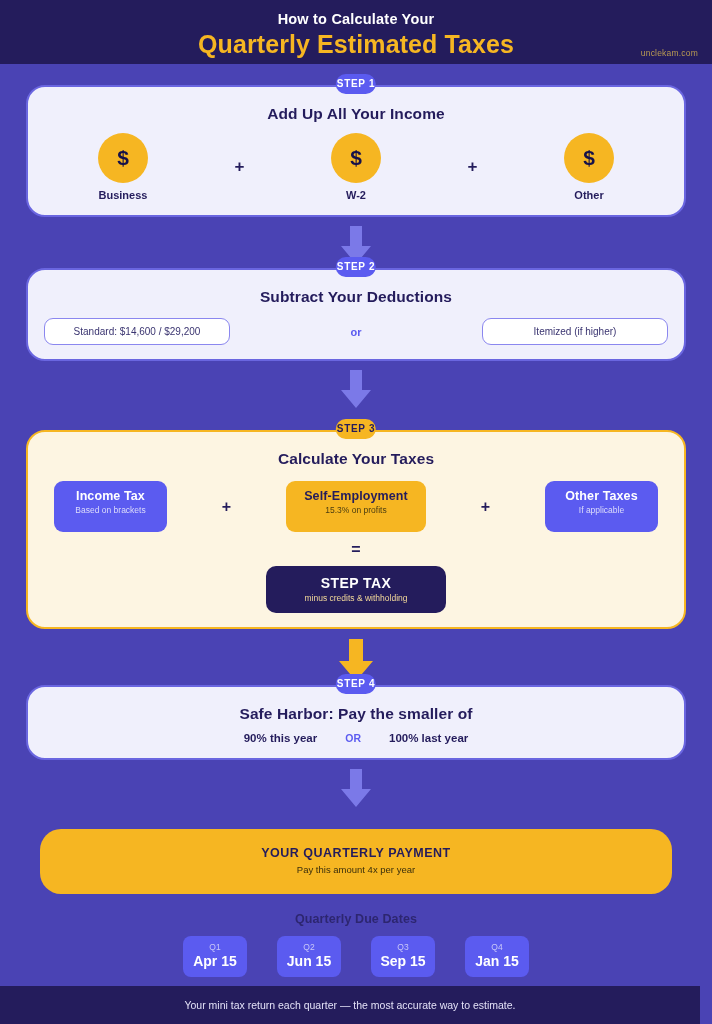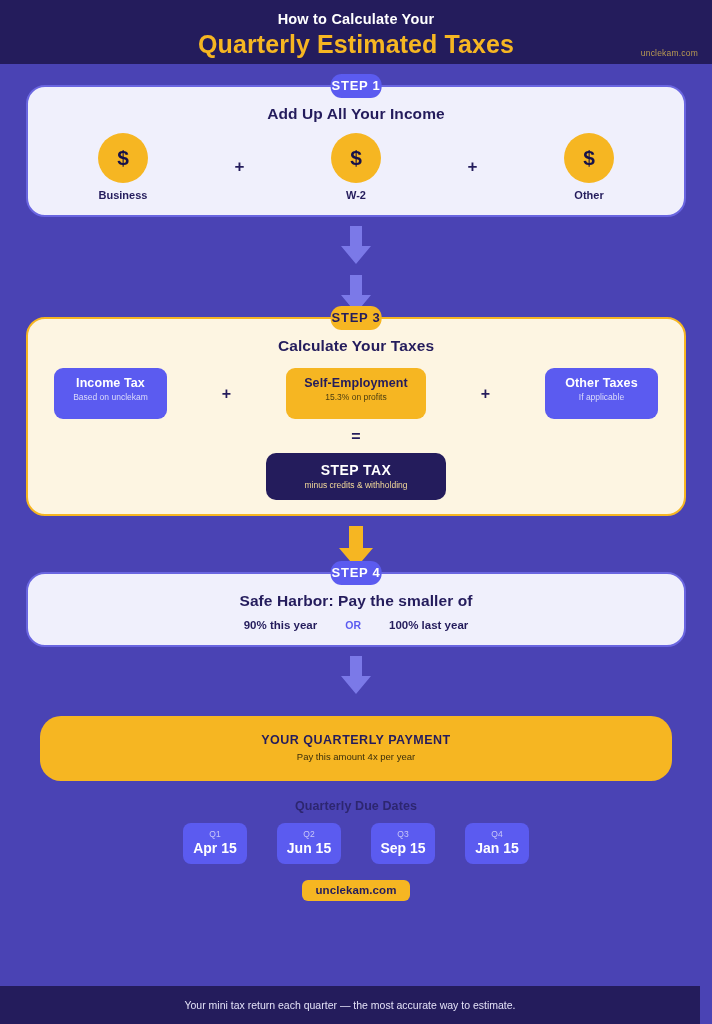--- a/index.html
+++ b/index.html
@@ -43,21 +43,21 @@
   }
 
   
   .stack { padding: 0 26px; }
   .card-wrap { position: relative; margin-top: 21px; }
   .step-chip {
     position: absolute;
     top: -11px; left: 50%; transform: translateX(-50%);
     background: #5b5bf0;
     color: #ffffff;
-    font-size: 13px;
+    font-size: 10px;
     font-weight: bold;
     letter-spacing: .7px;
     padding: 4px 1px 5px;
     border-radius: 11px;
     z-index: 3;
     white-space: nowrap;
   }
   .step-chip.gold { background: #f6b622; color: #241c5c; }
   .card {
     background: #f0f0fc;
@@ -288,35 +288,46 @@
         </div>
       </div>
     </div>
 
     <div class="arrow">
       <svg width="34" height="40" viewBox="0 0 34 40">
         <path d="M11 0 h12 v20 h9 L17 38 L2 20 h9 Z" fill="#7b79e8"></path>
       </svg>
     </div>
 
+    <div class="card-wrap" style="margin-top:2px">
+      <div class="step-chip">STEP 2</div>
+      <div class="card">
+        <div class="card-title">Subtract Your Deductions</div>
+        <div class="ded-row">
+          <div class="pill">Standard: $14,600 / $29,200</div>
+          <div class="or-word">or</div>
+          <div class="pill">Itemized (if higher)</div>
+        </div>
+      </div>
+    </div>
 
     <div class="arrow">
       <svg width="34" height="40" viewBox="0 0 34 40">
         <path d="M11 0 h12 v20 h9 L17 38 L2 20 h9 Z" fill="#7b79e8"></path>
       </svg>
     </div>
 
-    <div class="card-wrap" style="margin-top:2px">
+    <div class="card-wrap" style="margin-top:20px">
       <div class="step-chip gold">STEP 3</div>
       <div class="card gold">
         <div class="card-title">Calculate Your Taxes</div>
         <div class="tax-row">
           <div class="tax-box blue">
             <div class="t-title">Income Tax</div>
-            <div class="t-sub">Based on unclekam</div>
+            <div class="t-sub">Based on brackets</div>
           </div>
           <div class="op">+</div>
           <div class="tax-box gold">
             <div class="t-title">Self-Employment</div>
             <div class="t-sub">15.3% on profits</div>
           </div>
           <div class="op">+</div>
           <div class="tax-box blue">
             <div class="t-title">Other Taxes</div>
             <div class="t-sub">If applicable</div>

